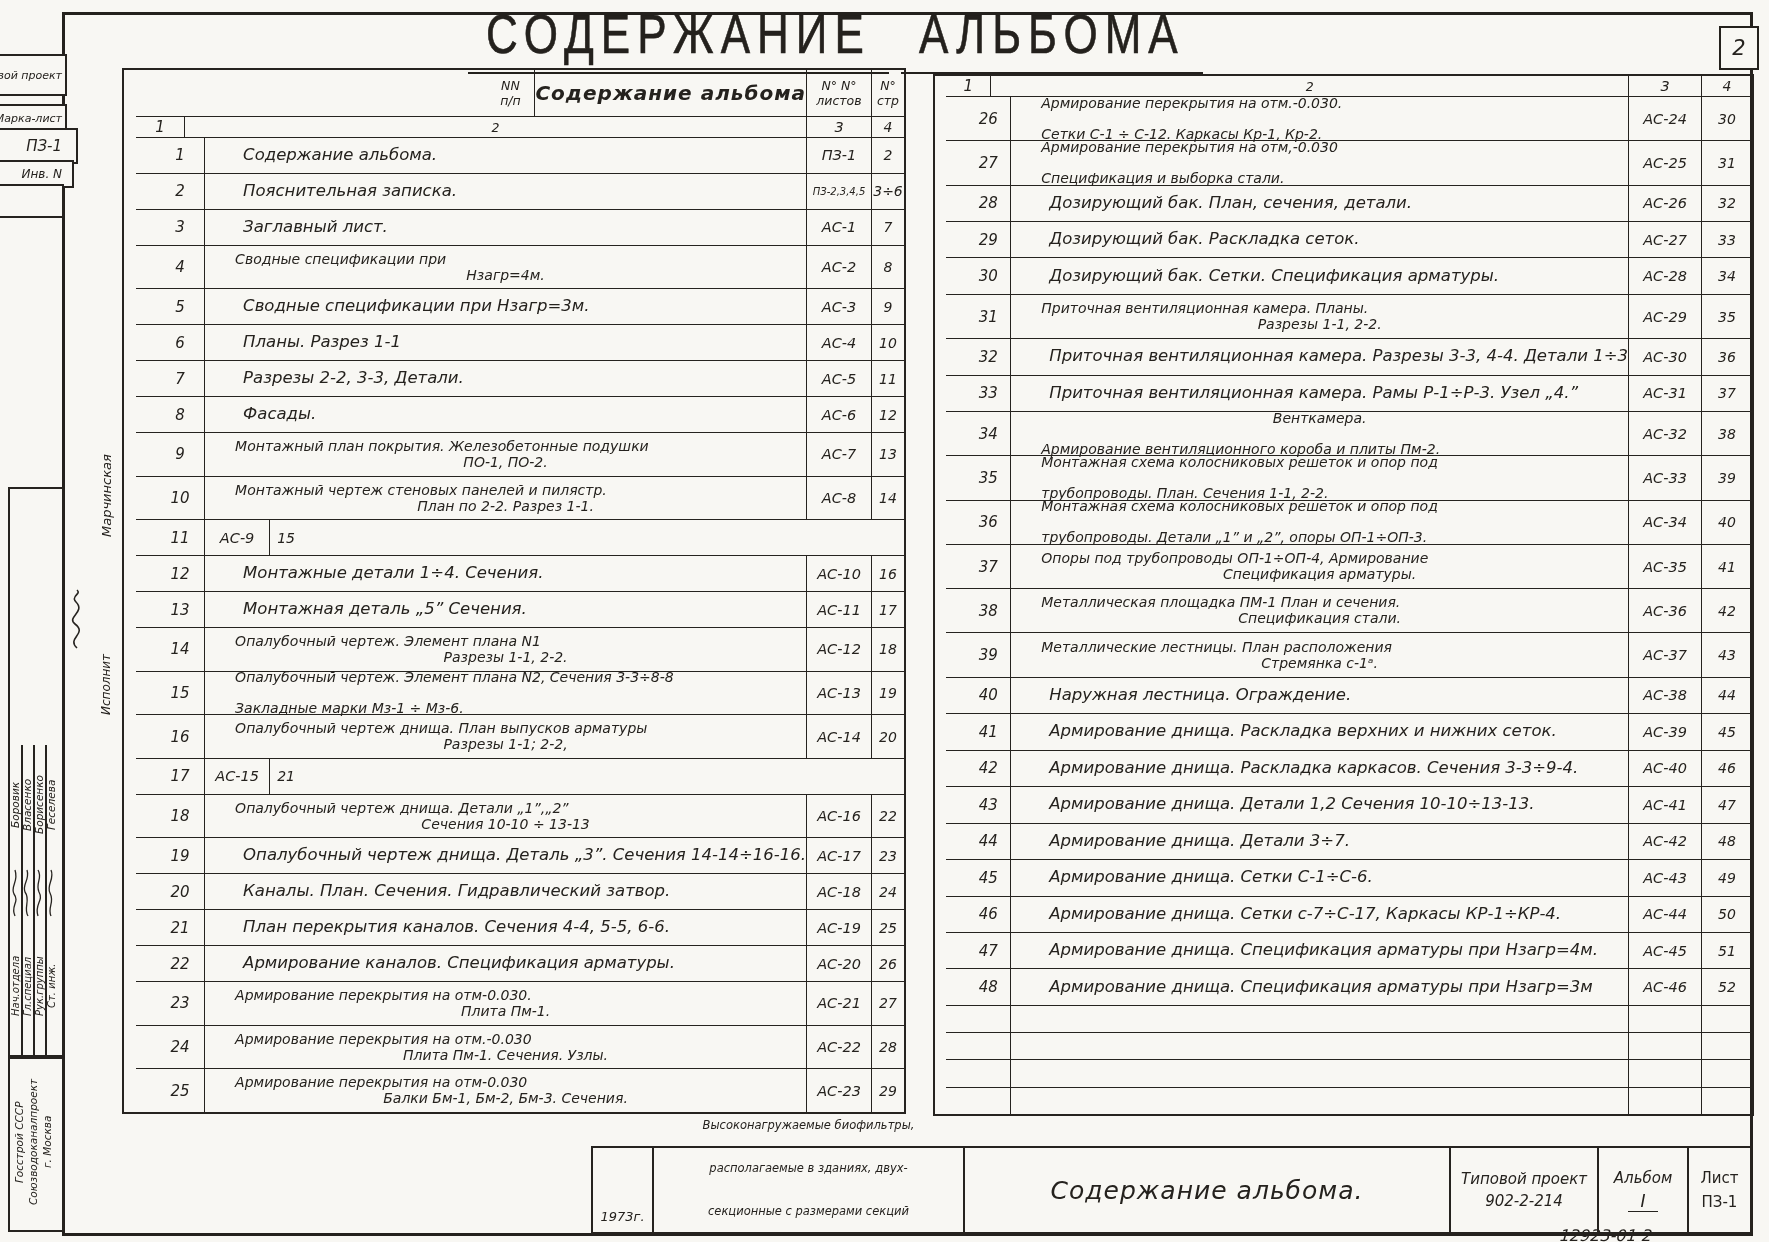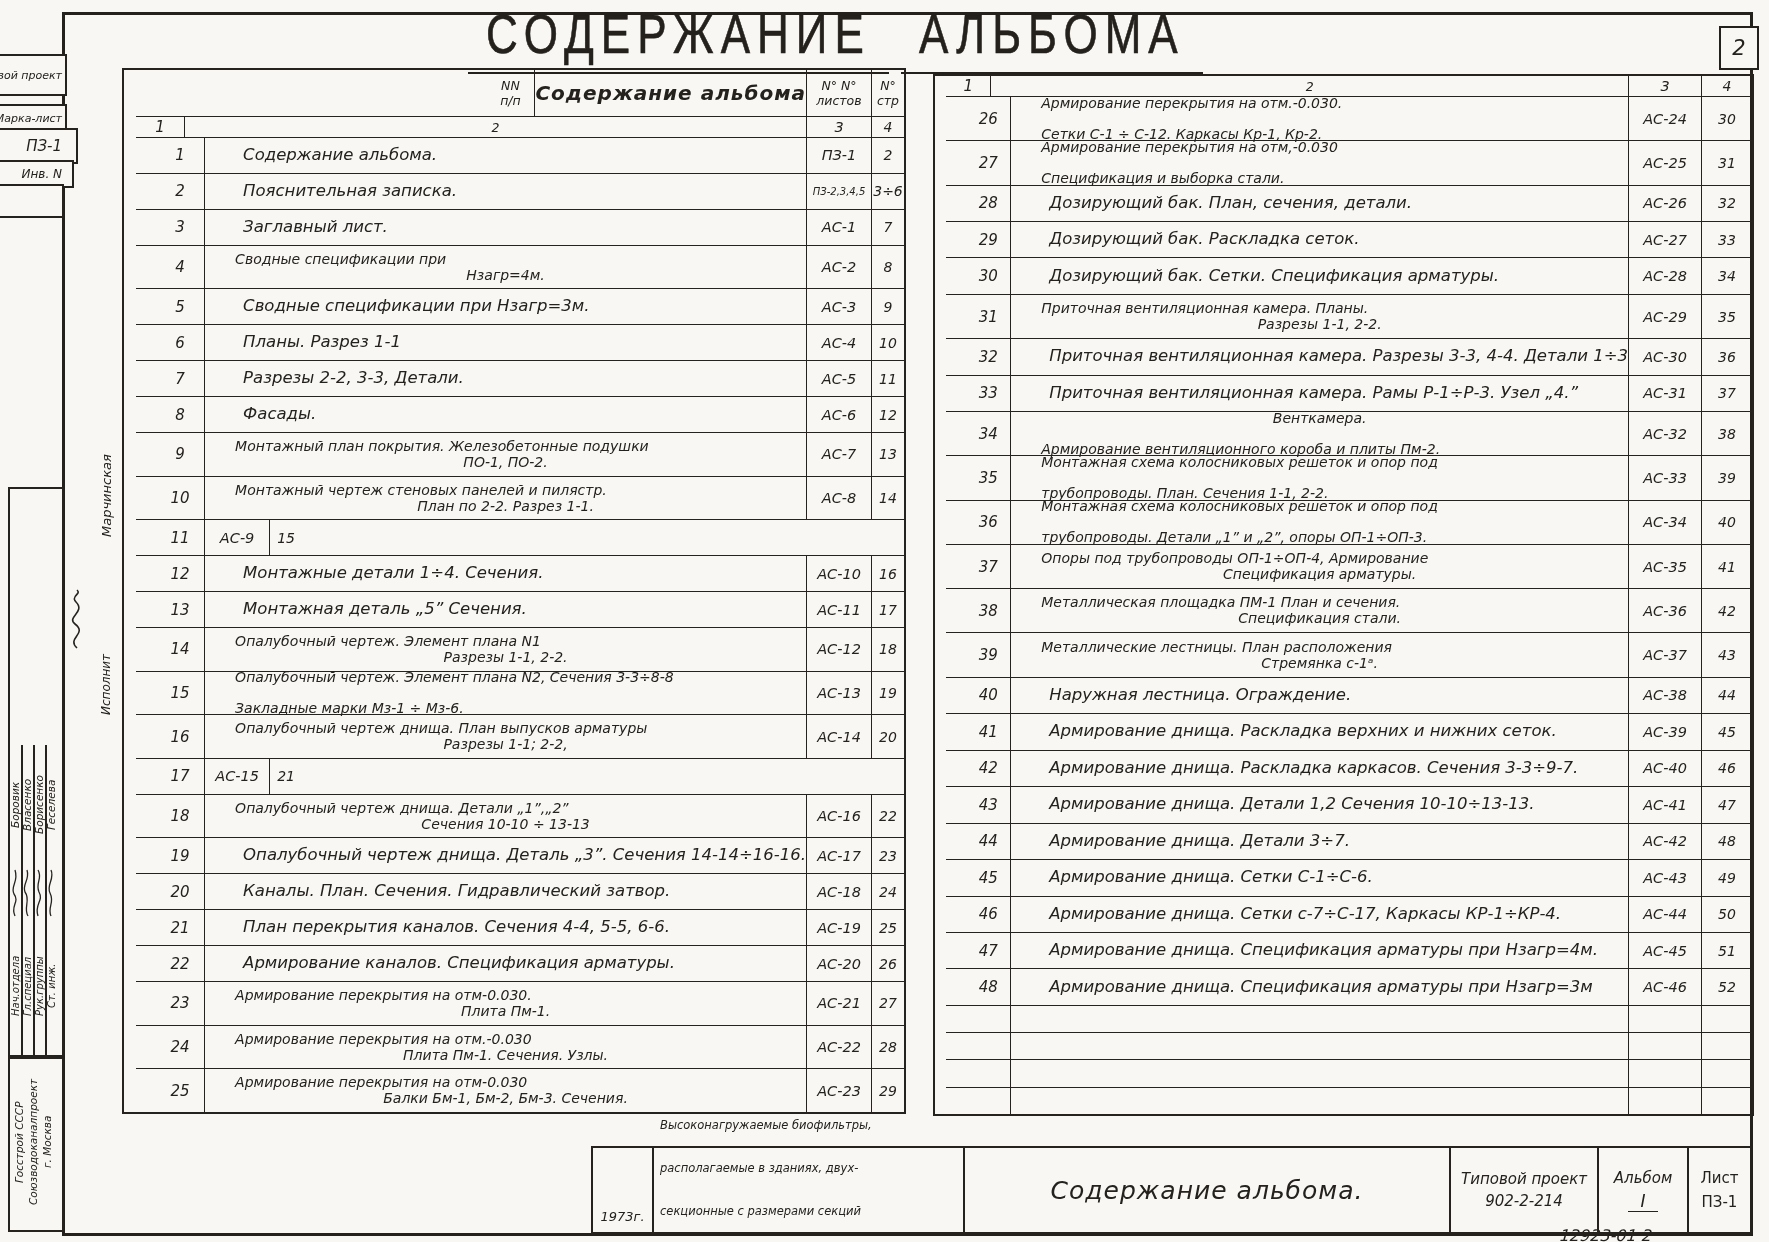--- a/index.html
+++ b/index.html
@@ -51,21 +51,21 @@
   .trow.center1 .l1{text-align:center;padding-left:0;}
   
   .hhead{display:flex;flex-direction:column;align-items:center;justify-content:center;font-size:12.5px;font-style:italic;line-height:1.2;}
   .htitle{font-size:20px;letter-spacing:1px;font-weight:bold;}
   
   .title-block{position:absolute;left:591px;top:1146px;width:1157px;height:84px;border:2.6px solid #26231f;
     display:flex;background:#f8f7f3;}
   .tb-cell{display:flex;flex-direction:column;align-items:center;justify-content:center;min-width:0;}
   .tb-cell + .tb-cell{border-left:2px solid #26231f;}
   .tb-year{flex:0 0 59px;font-size:13px;font-style:italic;justify-content:flex-end;padding-bottom:8px;}
-  .tb-desc{flex:0 0 297px;align-items:flex-start;padding:3px 6px;font-size:11.5px;font-style:italic;line-height:1.3;gap:28px;}
+  .tb-desc{flex:0 0 297px;align-items:center;padding:3px 6px;font-size:11.5px;font-style:italic;line-height:1.3;gap:28px;}
   .tb-title{flex:1 1 auto;font-size:25px;font-style:italic;letter-spacing:1px;}
   .tb-proj{flex:0 0 146px;font-size:15px;font-style:italic;line-height:1.5;}
   .tb-album{flex:0 0 88px;font-size:15px;font-style:italic;}
   .tb-album .val{font-size:17px;border-bottom:1.6px solid #26231f;padding:0 12px;margin-top:4px;}
   .tb-sheet{flex:0 0 61px;font-size:15px;}
   .tb-sheet .val{margin-top:6px;}
   .doc-footer{position:absolute;left:1560px;top:1226px;font-size:16px;font-style:italic;transform:skewX(-6deg);}
   
   .stamp-box{position:absolute;border:2px solid #26231f;display:flex;align-items:center;
     justify-content:flex-end;overflow:hidden;font-size:11px;font-style:italic;background:#f8f7f3;white-space:nowrap;}
@@ -462,21 +462,21 @@
         <div class="cell c-num">41</div>
         <div class="cell c-body">
           <div class="l1 hw">Армирование днища. Раскладка верхних и нижних сеток.</div>
         </div>
         <div class="cell c-sheet">АС-39</div>
         <div class="cell c-page">45</div>
       </div>
       <div class="trow">
         <div class="cell c-num">42</div>
         <div class="cell c-body">
-          <div class="l1 hw">Армирование днища. Раскладка каркасов. Сечения 3-3÷9-7.</div>
+          <div class="l1 hw">Армирование днища. Раскладка каркасов. Сечения 3-3÷9-4.</div>
         </div>
         <div class="cell c-sheet">АС-40</div>
         <div class="cell c-page">46</div>
       </div>
       <div class="trow">
         <div class="cell c-num">43</div>
         <div class="cell c-body">
           <div class="l1 hw">Армирование днища. Детали 1,2  Сечения 10-10÷13-13.</div>
         </div>
         <div class="cell c-sheet">АС-41</div>

